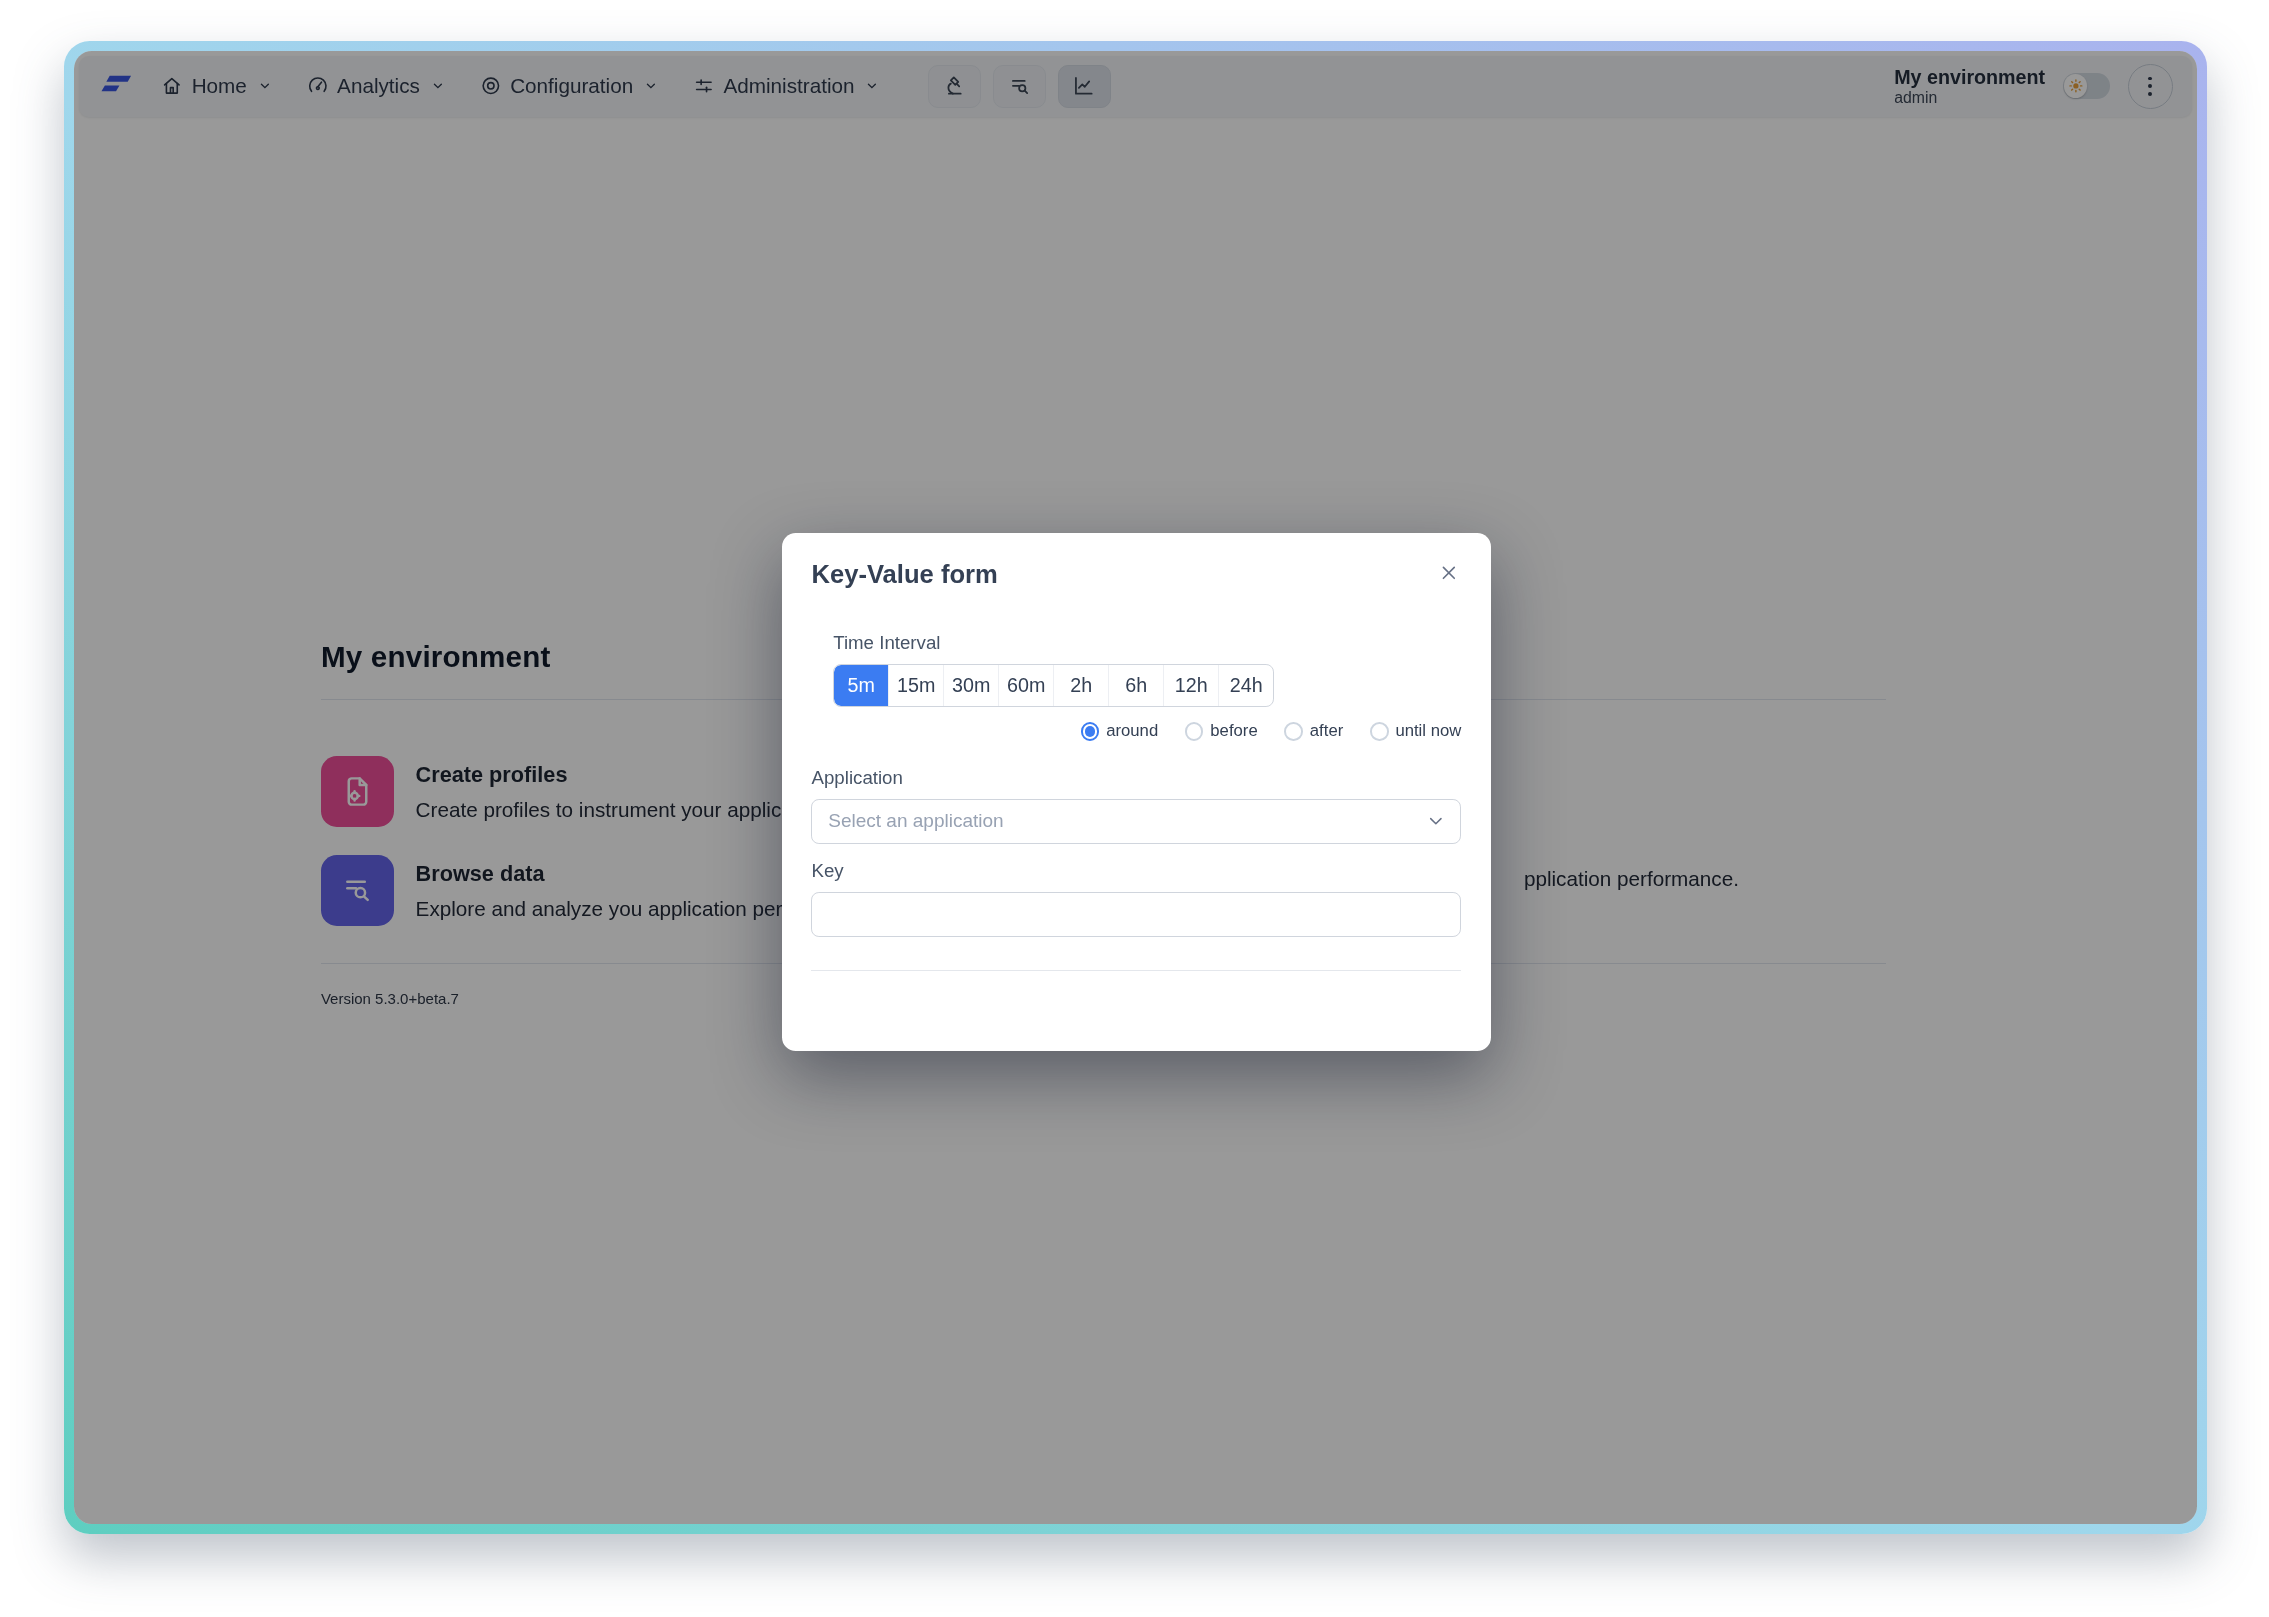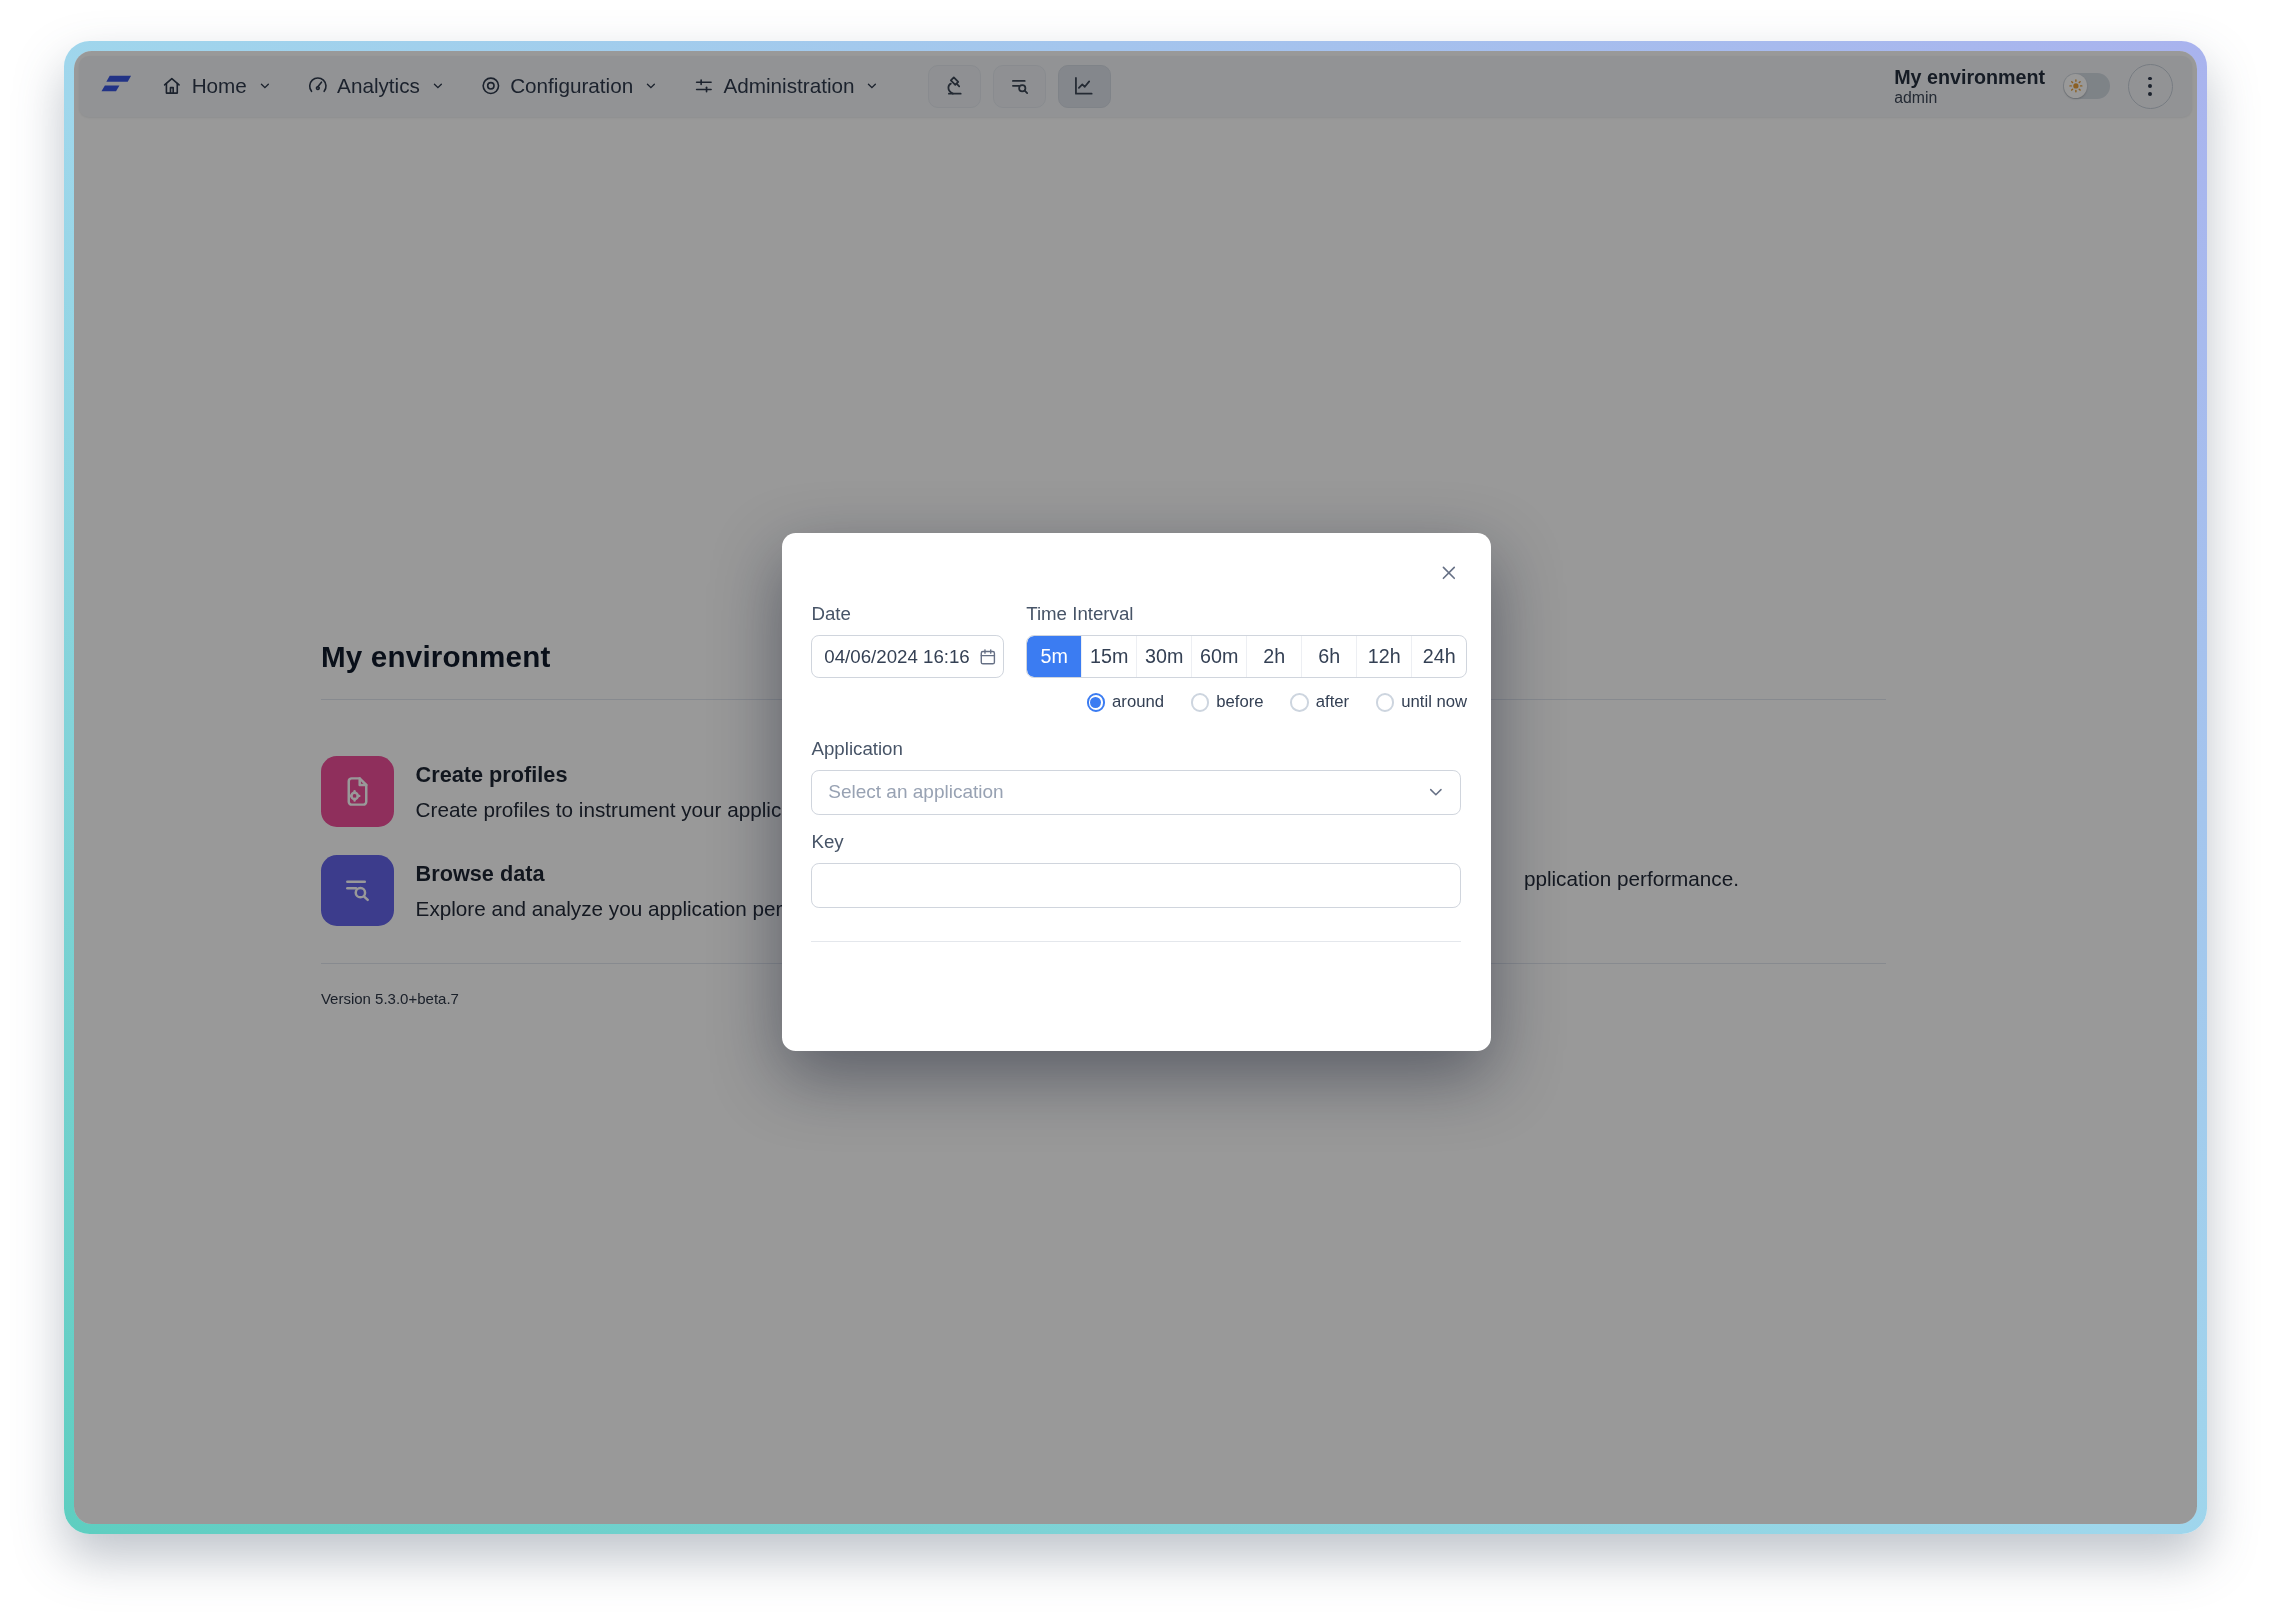--- a/index.html
+++ b/index.html
@@ -265,39 +265,28 @@
       </div>
       <hr class="rule2">
       <div class="version">Version 5.3.0+beta.7</div>
     </div>
 
     <span class="desc-fragment">pplication performance.</span>
 
     <div class="dim"></div>
 
     <div class="modal">
+      <div class="modal-title">Key-Value form</div>
       <div class="modal-close">
         <svg width="21.7" height="21.7" viewBox="0 0 24 24" fill="none" stroke-width="1.8" stroke-linecap="round">
           <path d="M6 6 L18 18 M18 6 L6 18"></path>
         </svg>
       </div>
 
       <div class="row1">
-        <div class="date-col">
-          <div class="form-label">Date</div>
-          <div class="date-box">
-            <span class="date-value">04/06/2024 16:16</span>
-            <svg width="19.7" height="19.7" viewBox="0 0 24 24" fill="none" stroke-width="1.7" stroke-linecap="round">
-              <rect x="4" y="5.5" width="16" height="15" rx="2"></rect>
-                <path d="M4 10.5 H20"></path>
-                <path d="M8.5 3.5 V7.5"></path>
-                <path d="M15.5 3.5 V7.5"></path>
-            </svg>
-          </div>
-        </div>
 
         <div class="ti-col">
           <div class="form-label">Time Interval</div>
           <div class="segmented">
             <div class="seg selected">5m</div>
             <div class="seg">15m</div>
             <div class="seg">30m</div>
             <div class="seg">60m</div>
             <div class="seg">2h</div>
             <div class="seg">6h</div>

